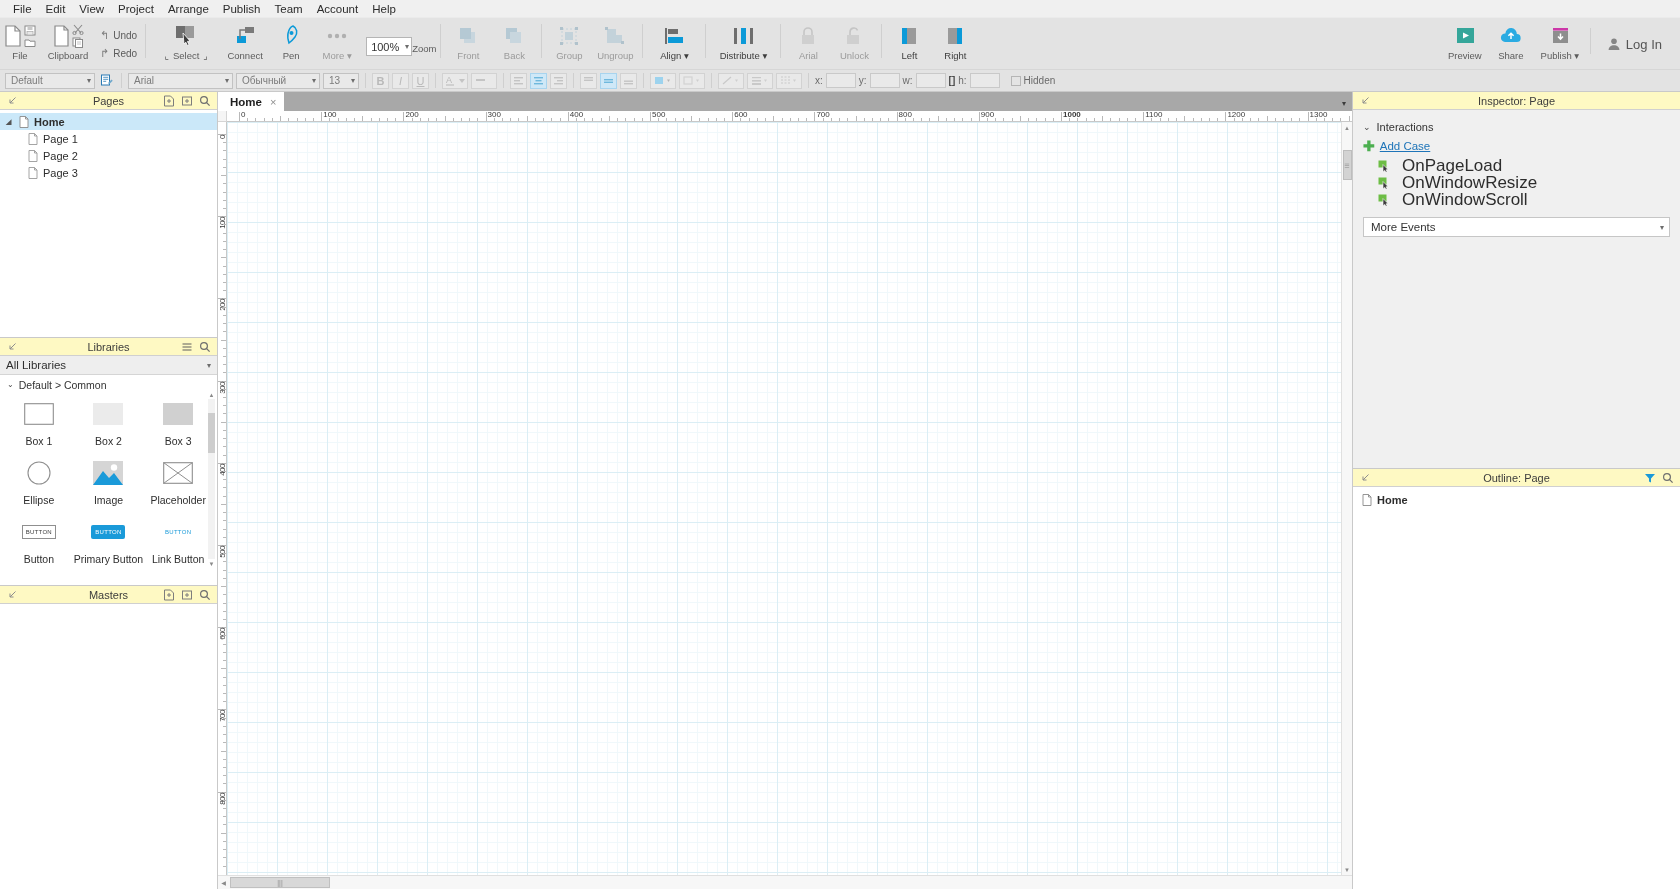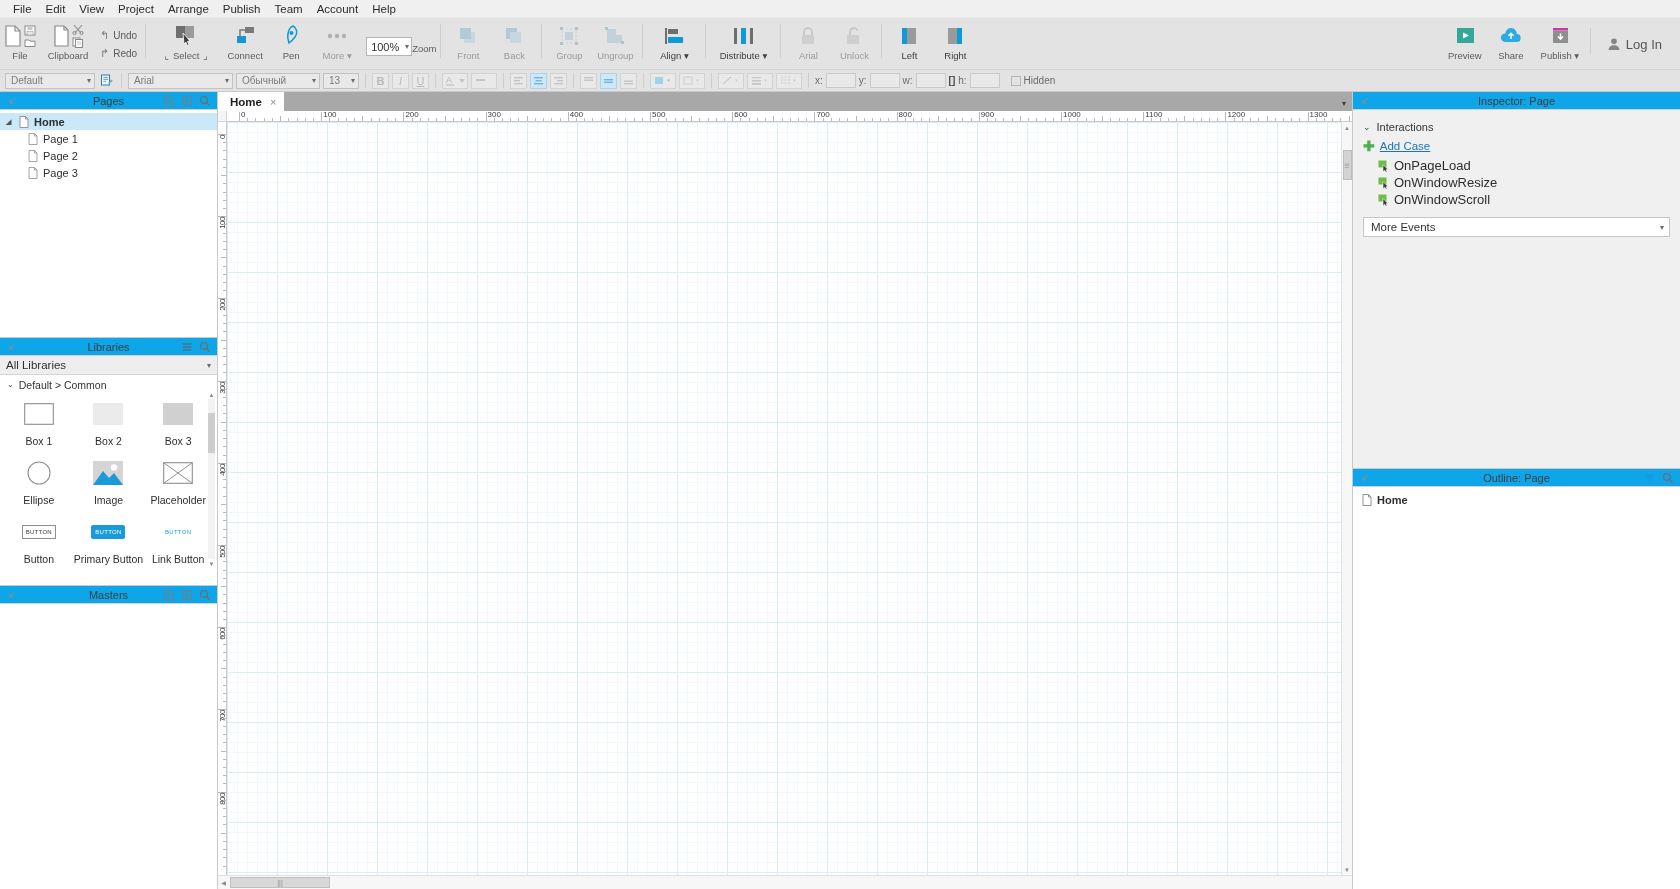--- a/index.html
+++ b/index.html
@@ -135,21 +135,21 @@
   
   #body {
     display:flex;
     height: calc(889px - 18px - 52px - 22px);
     width:1680px;
   }
 
   
   #leftcol { width:218px; background:#fff; display:flex; flex-direction:column; border-right:1px solid #c9c9c9;}
   .panel-header {
-    height:18px; background:#0ea5e9;
+    height:18px; background:#fef9c3;
     display:flex; align-items:center;
     position:relative;
     border-bottom:1px solid #d0d0d0;
     font-size:11px; color:#3c3c3c;
   }
   .panel-header .ptitle {
     position:absolute; left:0; right:0; text-align:center; pointer-events:none;
   }
   .ph-left { padding-left:6px; display:flex; align-items:center; z-index:1;}
   .ph-right { margin-left:auto; display:flex; align-items:center; gap:6px; padding-right:6px; z-index:1;}
@@ -271,22 +271,22 @@
     display:flex; align-items:center; gap:6px;
     padding-left:10px; height:17px; font-size:11px; color:#333;
   }
   #addcase {
     display:flex; align-items:center; gap:5px;
     padding-left:10px; height:22px; font-size:11.5px;
   }
   #addcase .plus { color:#4caf50; font-size:14px; font-weight:bold;}
   #addcase .lnk { color:#1e74b8; text-decoration:underline; }
   .event-row {
-    display:flex; align-items:center; gap:4px;
-    padding-left:25px; height:17px; font-size:13px; color:#2d2d2d;
+    display:flex; align-items:center; gap:12px;
+    padding-left:25px; height:17px; font-size:17px; color:#2d2d2d;
   }
   #moreevents {
     margin:9px 10px 0 10px; height:20px;
     background:#fff; border:1px solid #c6c6c6;
     display:flex; align-items:center; justify-content:space-between;
     padding:0 5px 0 7px; font-size:11.5px; color:#333;
   }
   #adaptive-row {
     margin-top:17px; border-top:1px solid #dadada; padding:10px 10px 0 10px;
     display:flex; align-items:center; font-size:11px; color:#333;
@@ -1092,21 +1092,21 @@
           <div class="tick" style="left: 760.02px; height: 3px;"></div>
           <div class="tick" style="left: 768.24px; height: 3px;"></div>
           <div class="tick" style="left: 776.46px; height: 3px;"></div>
           <div class="tick" style="left: 784.68px; height: 3px;"></div>
           <div class="tick" style="left: 792.9px; height: 5px;"></div>
           <div class="tick" style="left: 801.12px; height: 3px;"></div>
           <div class="tick" style="left: 809.34px; height: 3px;"></div>
           <div class="tick" style="left: 817.56px; height: 3px;"></div>
           <div class="tick" style="left: 825.78px; height: 3px;"></div>
           <div class="tick" style="left: 834px; height: 9px;"></div>
-          <div class="lab" style="left: 834px;">1000</div>
+          <div class="lab" style="left: 834px; font-weight: bold;">1000</div>
           <div class="tick" style="left: 842.22px; height: 3px;"></div>
           <div class="tick" style="left: 850.44px; height: 3px;"></div>
           <div class="tick" style="left: 858.66px; height: 3px;"></div>
           <div class="tick" style="left: 866.88px; height: 3px;"></div>
           <div class="tick" style="left: 875.1px; height: 5px;"></div>
           <div class="tick" style="left: 883.32px; height: 3px;"></div>
           <div class="tick" style="left: 891.54px; height: 3px;"></div>
           <div class="tick" style="left: 899.76px; height: 3px;"></div>
           <div class="tick" style="left: 907.98px; height: 3px;"></div>
           <div class="tick" style="left: 916.2px; height: 9px;"></div>

